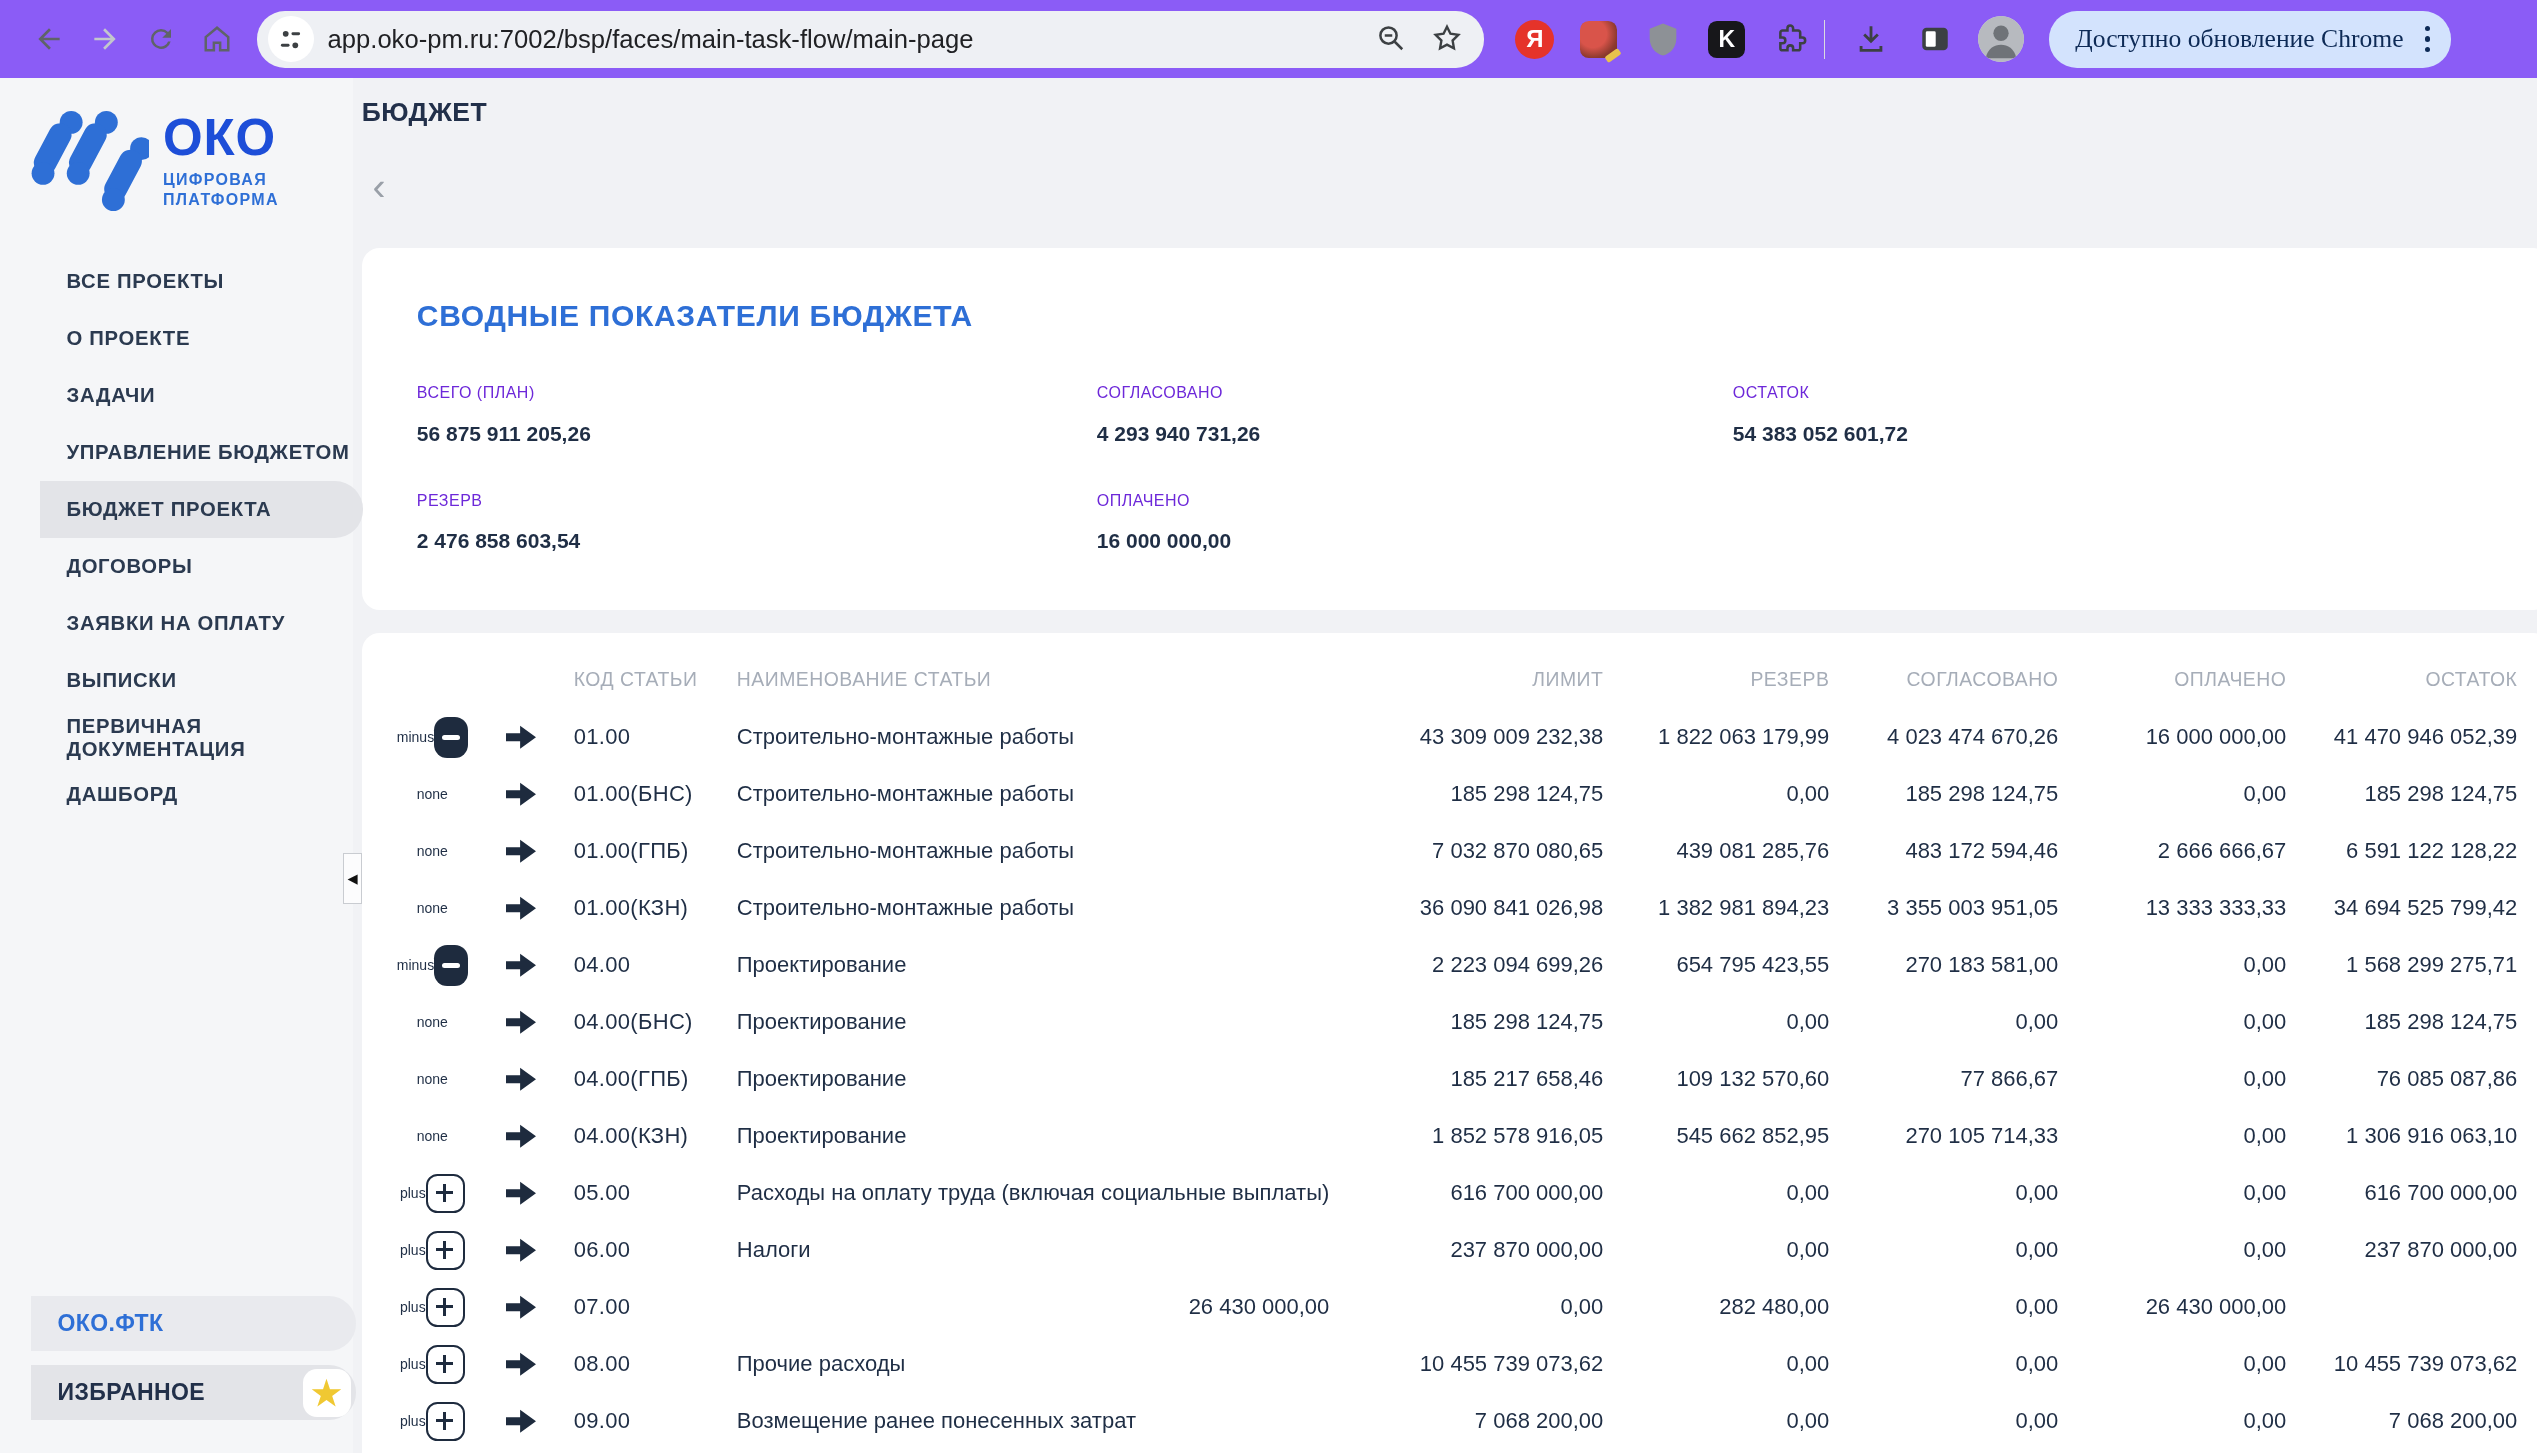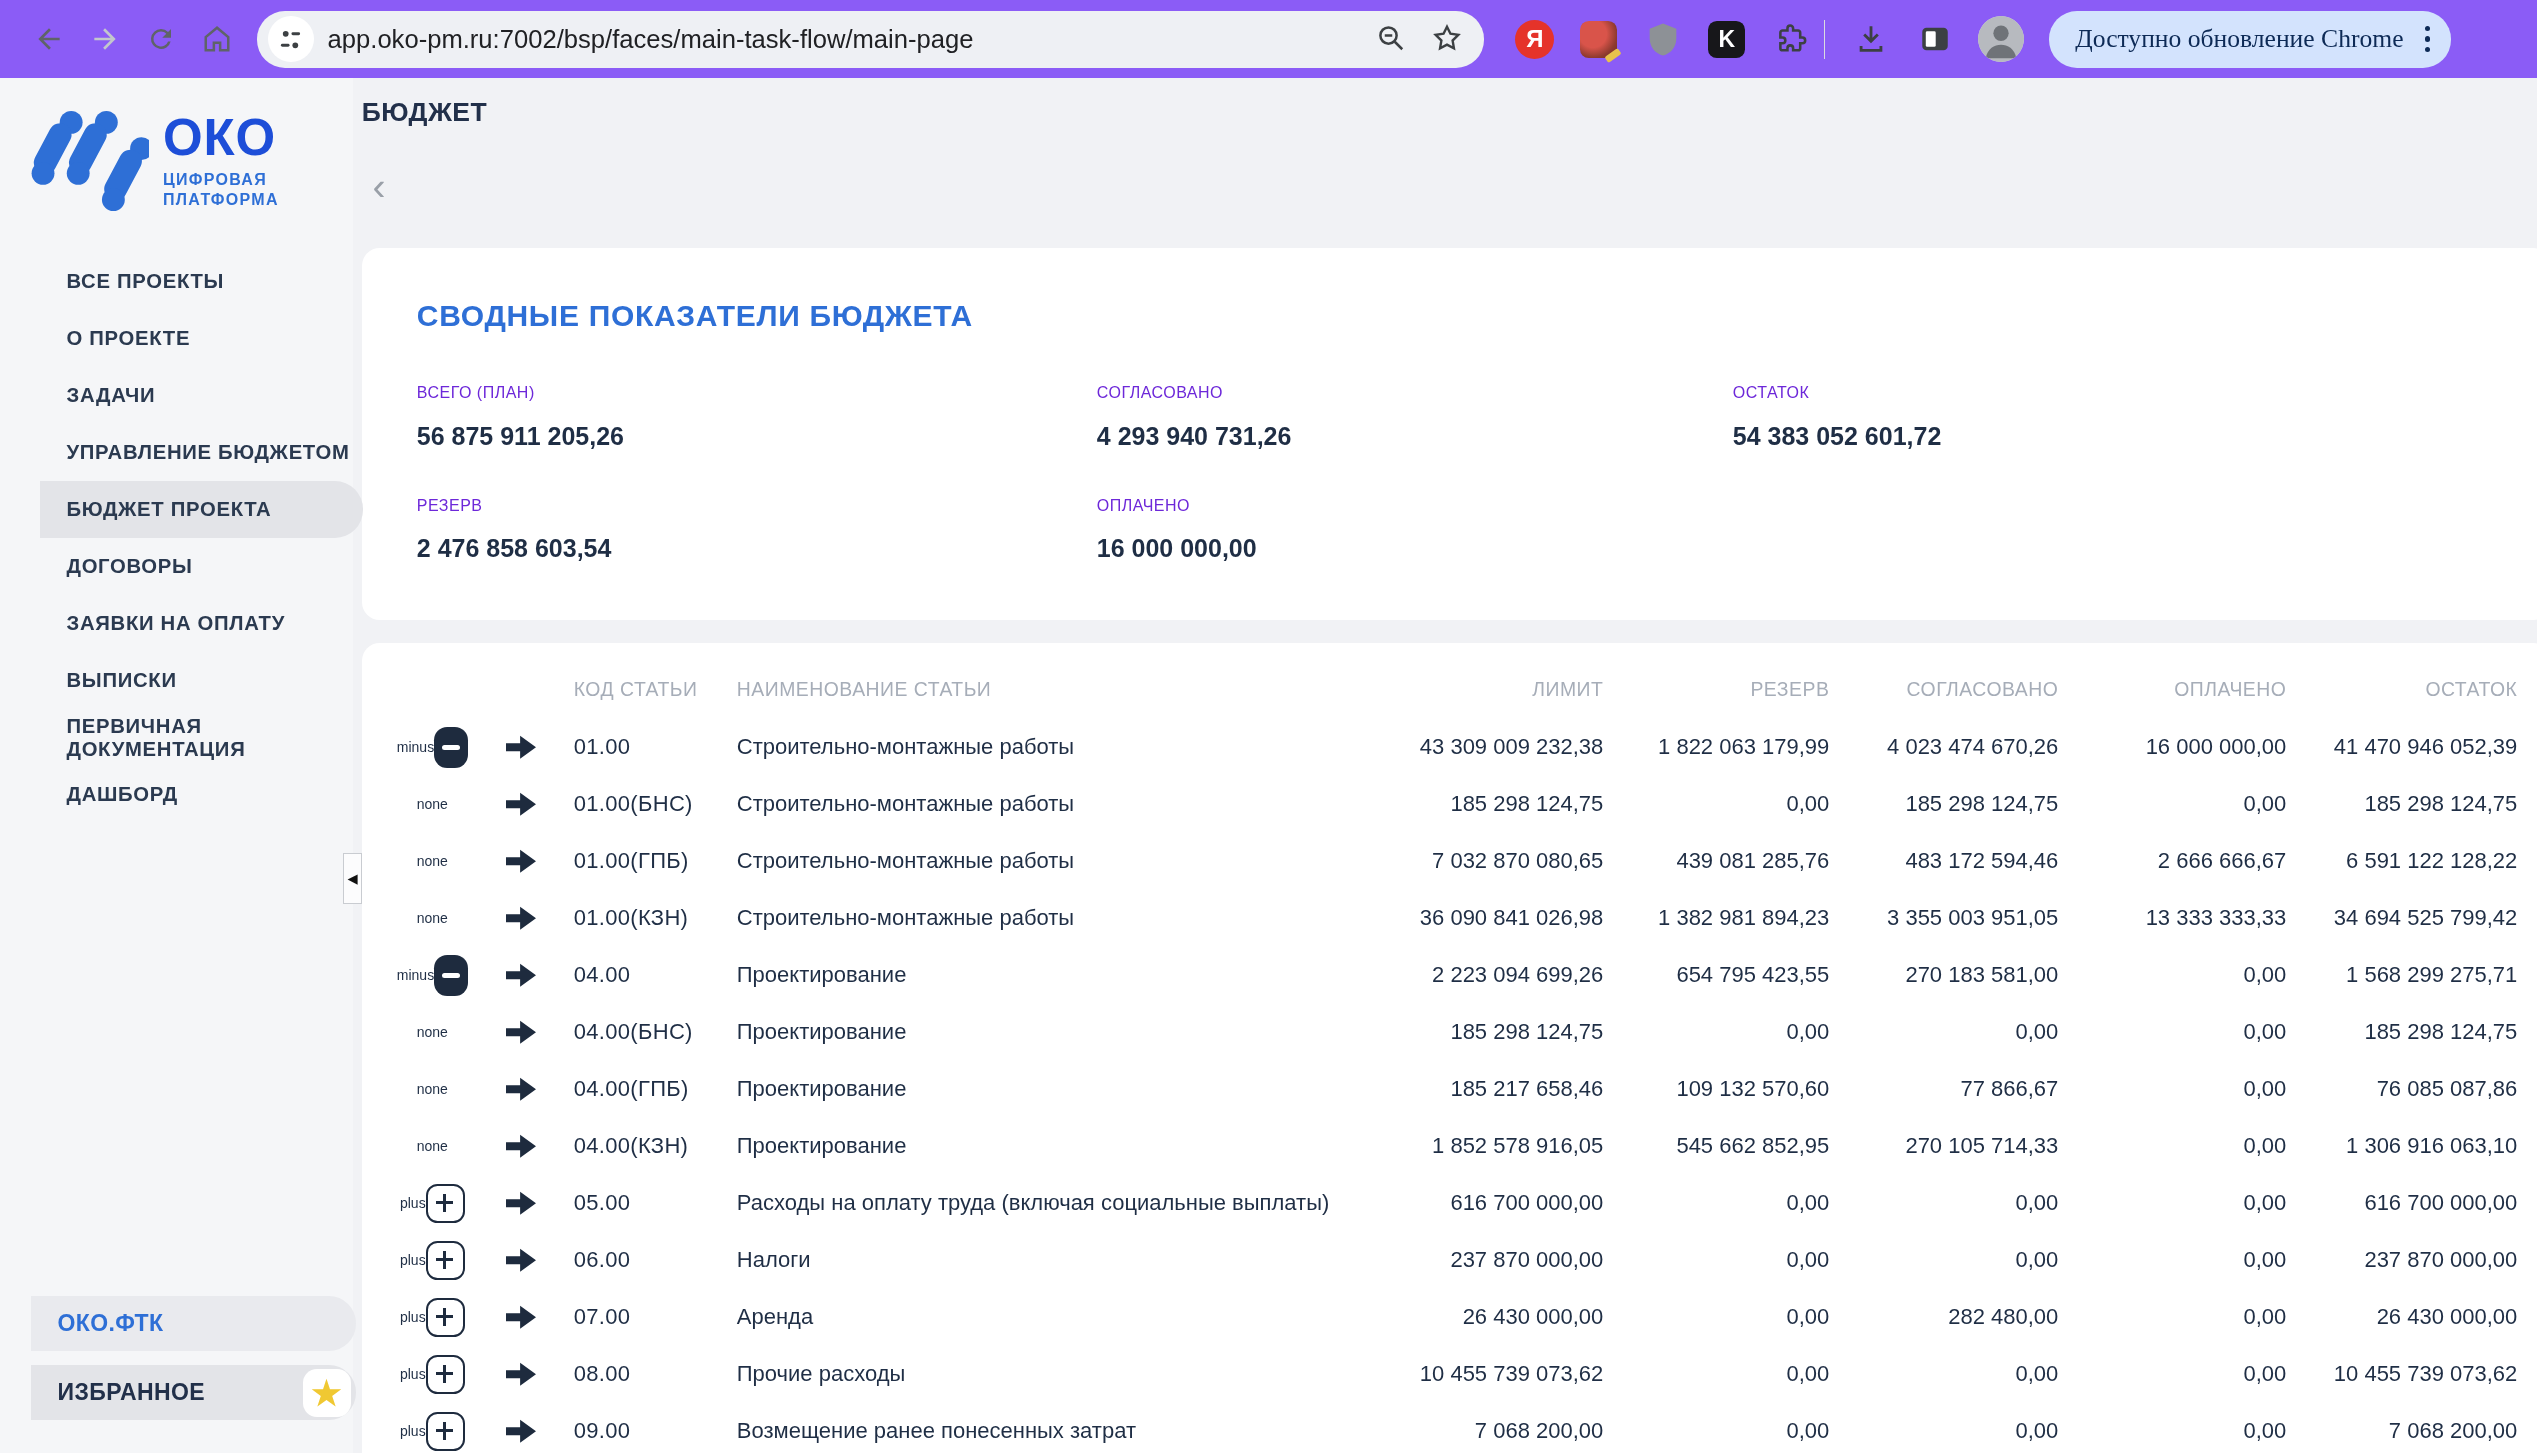--- a/index.html
+++ b/index.html
@@ -47,21 +47,21 @@
   
   .main { flex:1 1 auto; padding:19.4px 25px 0 8.8px; }
   .page-title { font-size:26.5px; font-weight:800; letter-spacing:0.5px; color:#22304a; }
   .back-chevron { margin:39px 0 0 10.6px; font-size:39px; color:#9aa0a8; width:35px; line-height:1; cursor:pointer; }
 
   .card { background:#ffffff; border-radius:17.7px; }
   .summary-card { margin-top:42px; padding:51px 53px 57px 55px; }
   .summary-title { font-size:30px; font-weight:bold; color:#2e6fd6; letter-spacing:0.7px; }
   .stats-grid { margin-top:51px; display:grid; grid-template-columns:680px 636px 1fr; row-gap:46px; }
   .stat-label { font-size:16px; color:#6d28d9; letter-spacing:0.5px; }
-  .stat-value { margin-top:19.4px; font-size:25px; font-weight:bold; color:#1f2e45; }
+  .stat-value { margin-top:19.4px; font-size:21px; font-weight:bold; color:#1f2e45; }
 
   .table-card { margin-top:23px; padding:17.7px 34px 26.5px 35px; }
   .tgrid-row { display:grid; grid-template-columns:71px 106px 163px 1fr 274px 226px 229px 228px 231px; align-items:center; }
   .thead { height:58px; }
   .th { font-size:19.4px; color:#a6adb8; letter-spacing:0.5px; }
   .th.num, .cell.num { text-align:right; }
   .trow { height:57px; }
   .cell { font-size:22px; color:#1f2e45; font-weight:500; white-space:nowrap; }
   .cell.code { letter-spacing:0.3px; }
   .icon-cell { display:flex; align-items:center; justify-content:center; }
@@ -460,21 +460,20 @@
     <div class="icon-cell">plus<div class="btn-plus">
                 <i></i>
                 <b></b>
               </div></div>
     <div class="icon-cell arrow-cell">
       <svg width="30" height="26.5" viewBox="0 0 34 30">
                 <path d="M0 10.5h16V2l18 13-18 13v-8.5H0z" fill="#1e2b3e"></path>
               </svg>
     </div>
     <div class="cell code">07.00</div>
-    <div class="cell">Аренда</div>
     <div class="cell num">26 430 000,00</div>
     <div class="cell num">0,00</div>
     <div class="cell num">282 480,00</div>
     <div class="cell num">0,00</div>
     <div class="cell num">26 430 000,00</div>
   </div>
           <div class="tgrid-row trow">
     <div class="icon-cell">plus<div class="btn-plus">
                 <i></i>
                 <b></b>

